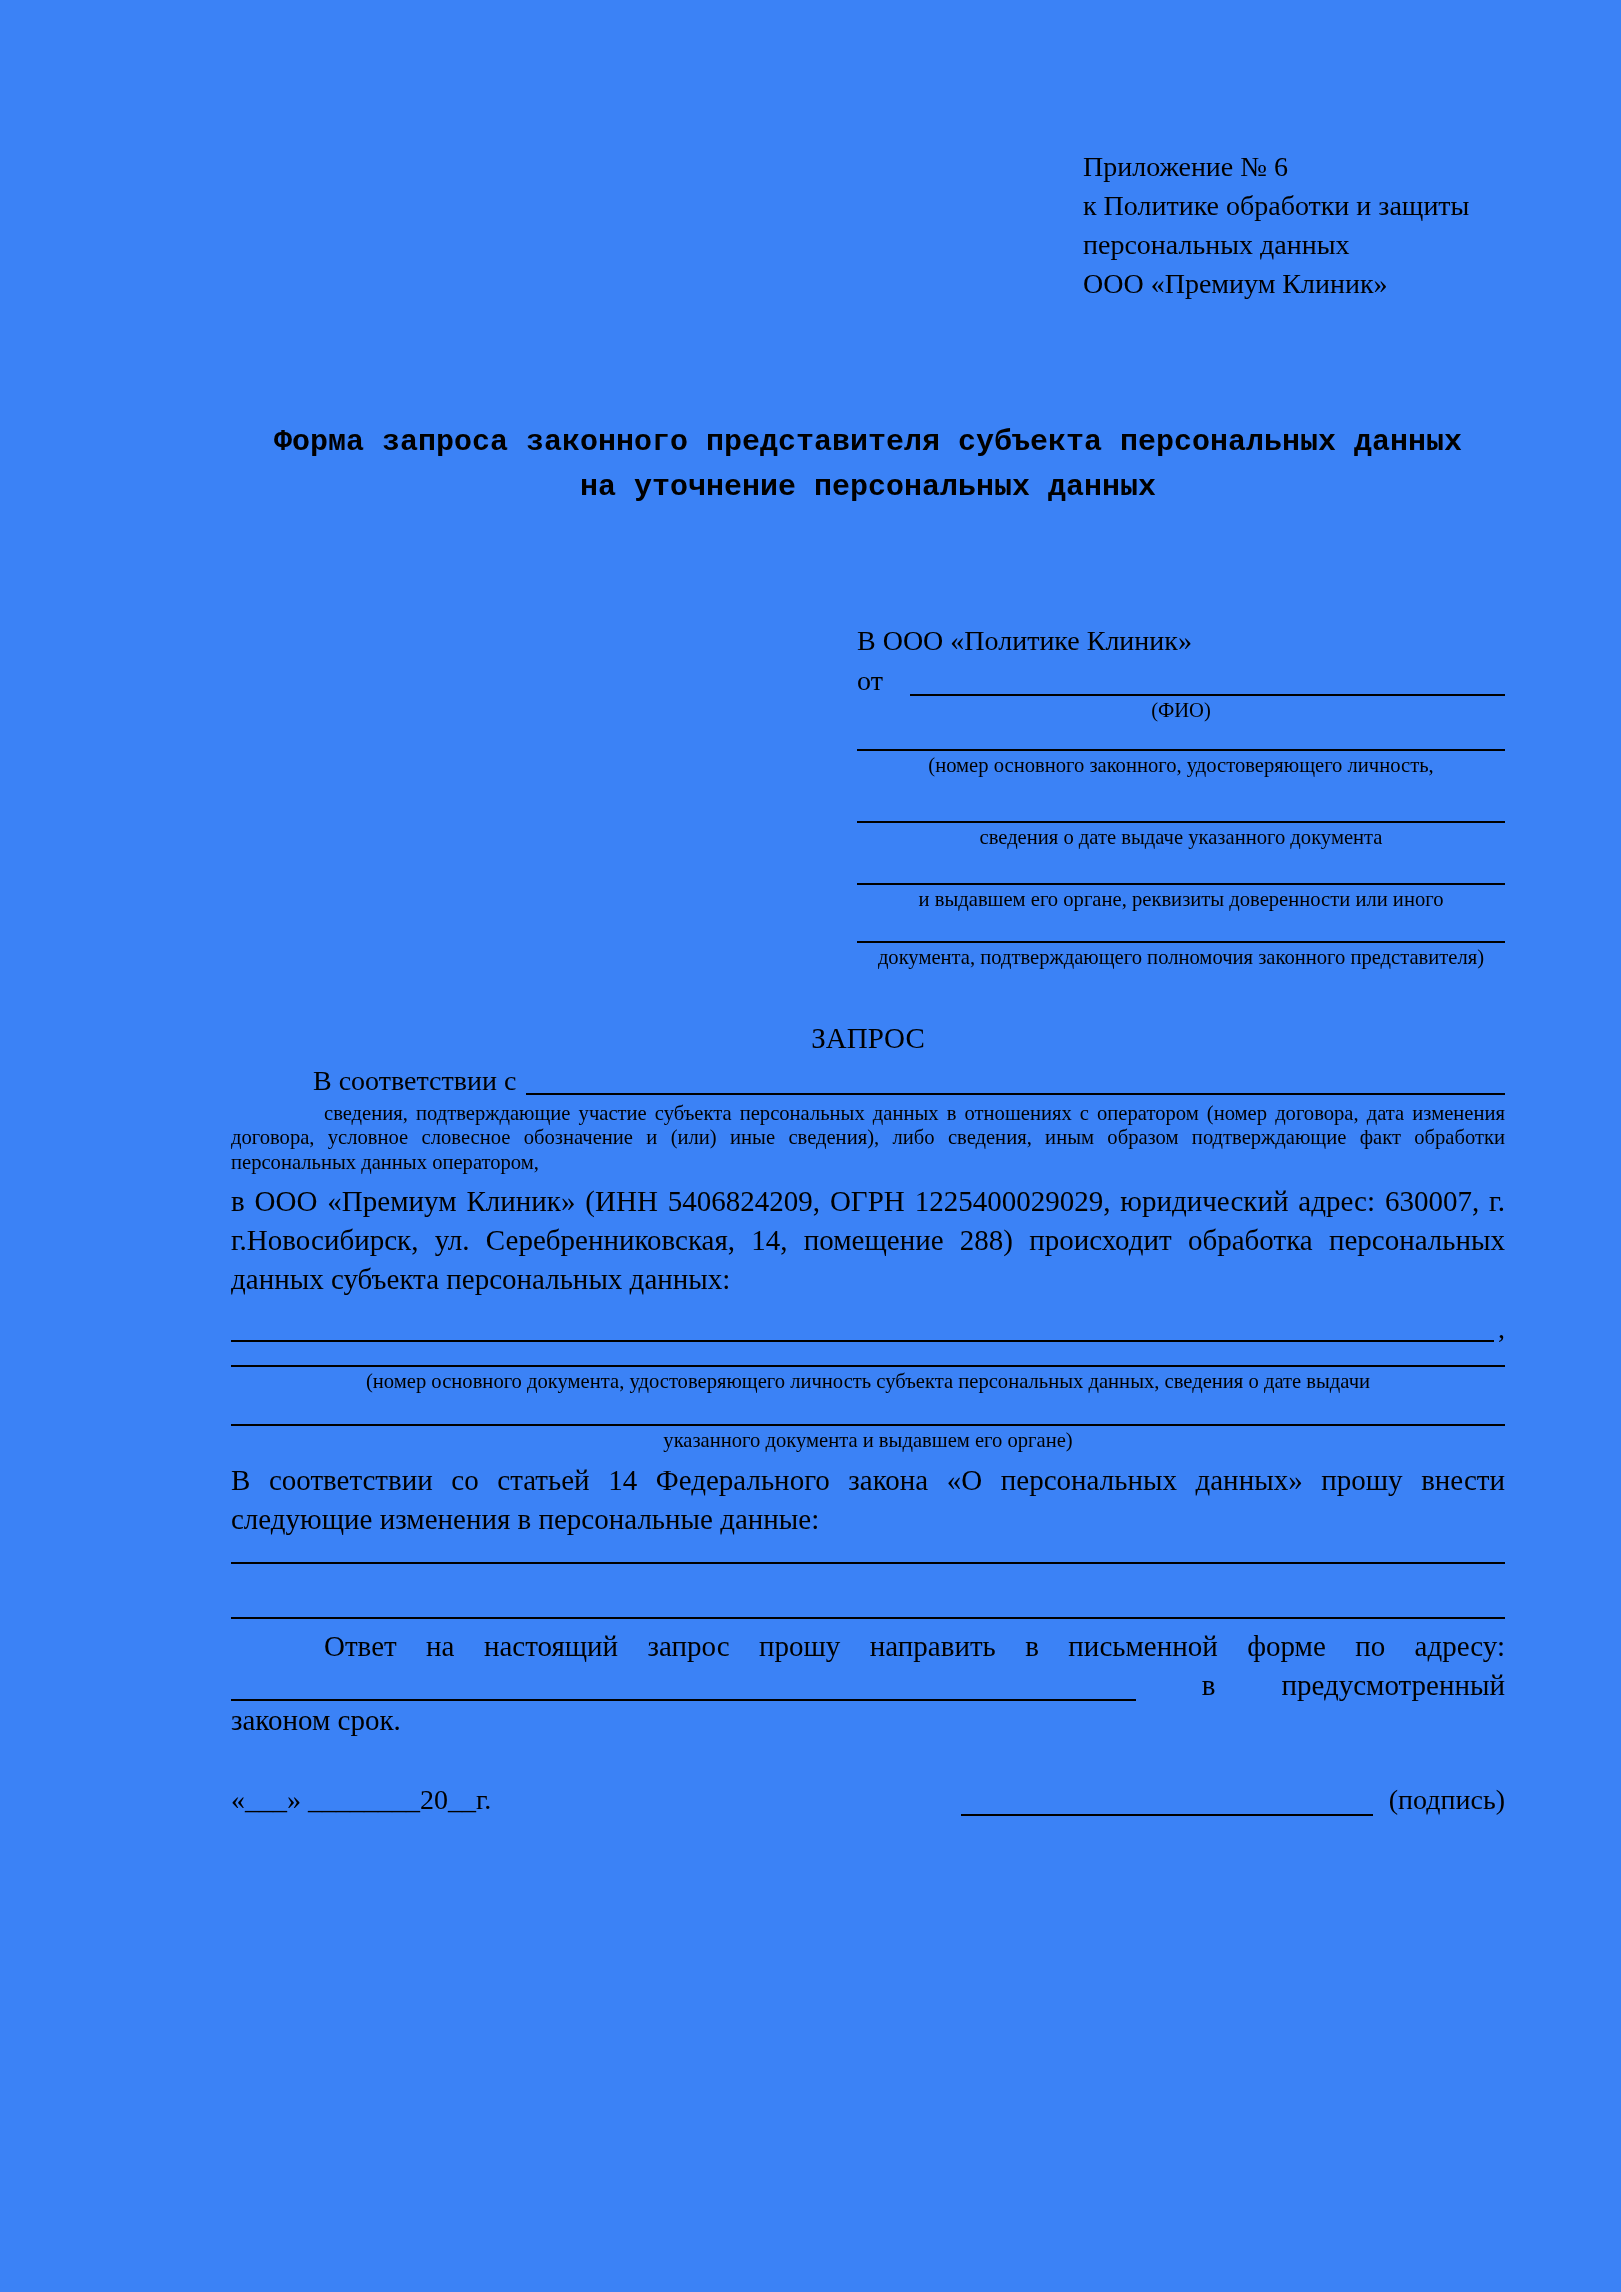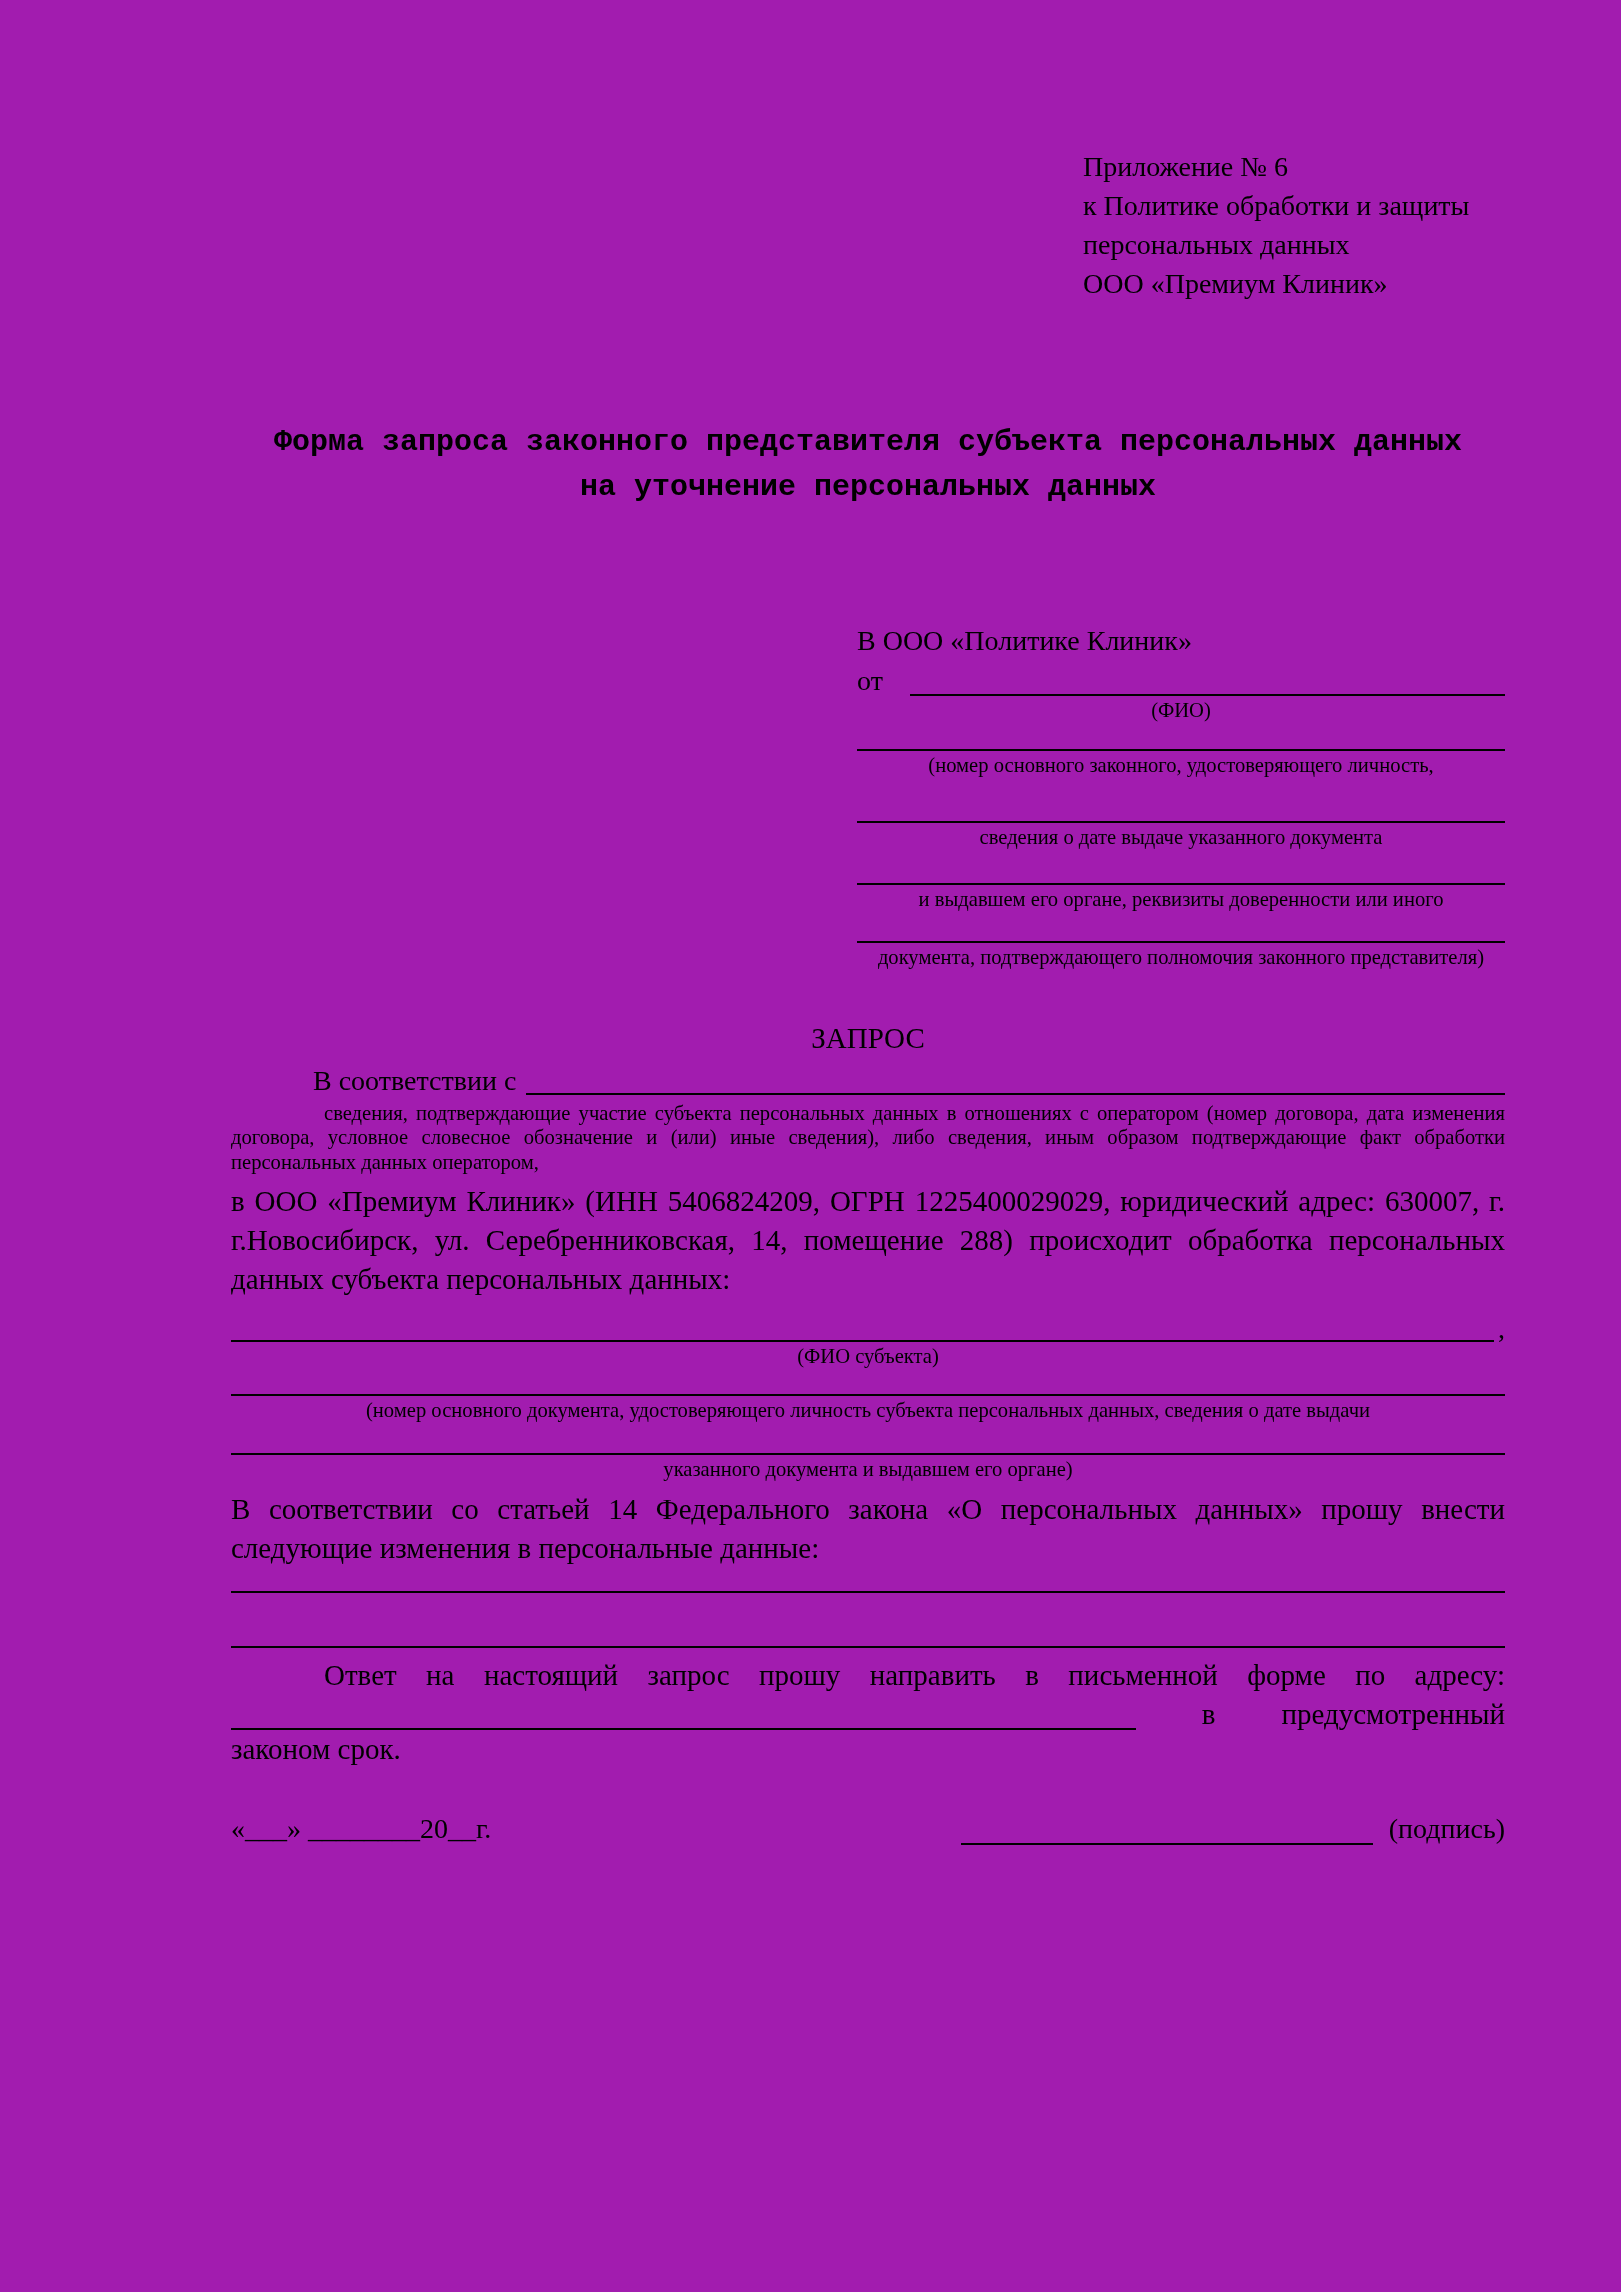--- a/index.html
+++ b/index.html
@@ -1,20 +1,20 @@
 <!DOCTYPE html>
 <html><head>
 <meta charset="utf-8">
 <style>
   html, body { margin: 0; padding: 0; background: #888; }
   .page {
     position: relative;
     width: 1621px;
     height: 2293px;
-    background: #a21caf;
+    background: #3b82f6;
     color: #000000;
     font-family: "Liberation Serif", "DejaVu Serif", serif;
     overflow: hidden;
     margin: 0 auto;
   }
   .content { padding: 0 116px 0 231px; }
 
   
   .appendix-header {
     margin-top: 147px;
@@ -136,21 +136,20 @@
     </div>
 
     <div class="fine-print">сведения, подтверждающие участие субъекта персональных данных в отношениях с оператором (номер договора, дата изменения договора, условное словесное обозначение и (или) иные сведения), либо сведения, иным образом подтверждающие факт обработки персональных данных оператором,</div>
 
     <div class="body-par operator-paragraph">в ООО «Премиум Клиник» (ИНН 5406824209, ОГРН 1225400029029, юридический адрес: 630007, г. г.Новосибирск, ул. Серебренниковская, 14, помещение 288) происходит обработка персональных данных субъекта персональных данных:</div>
 
     <div class="subject-line-row">
       <span class="fill-line"></span>
       <span class="subject-comma">,</span>
     </div>
-    <div class="center-caption">(ФИО субъекта)</div>
 
     <div class="blank full-blank-a"></div>
     <div class="center-caption">(номер основного документа, удостоверяющего личность субъекта персональных данных, сведения о дате выдачи</div>
 
     <div class="blank full-blank-b"></div>
     <div class="center-caption">указанного документа и выдавшем его органе)</div>
 
     <div class="body-par article-paragraph">В соответствии со статьей 14 Федерального закона «О персональных данных» прошу внести следующие изменения в персональные данные:</div>
 
     <div class="blank spacer-blank-1"></div>

